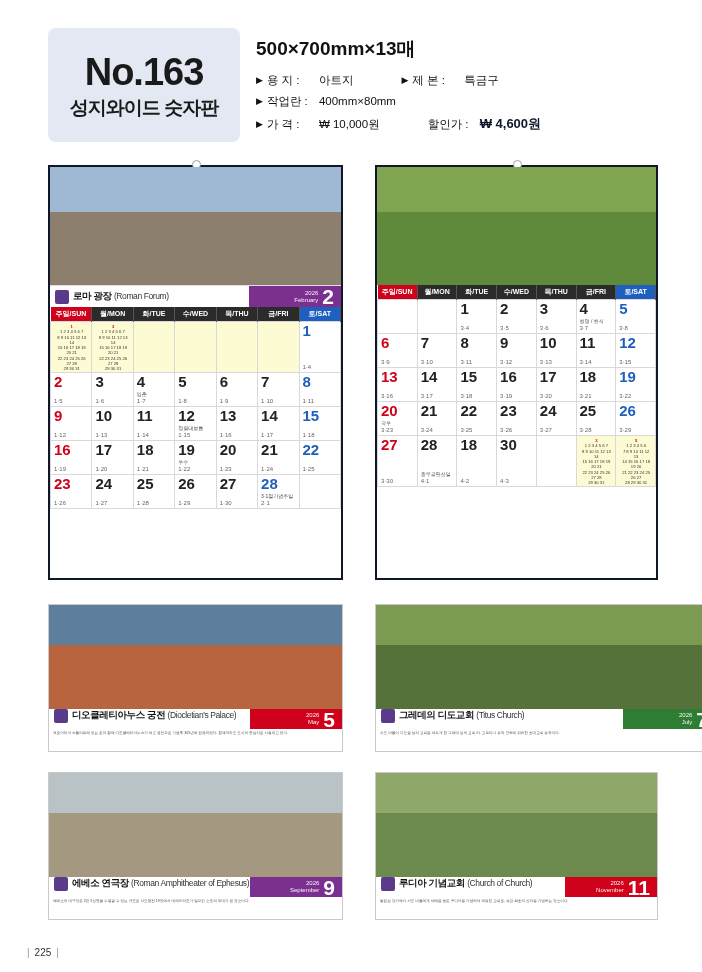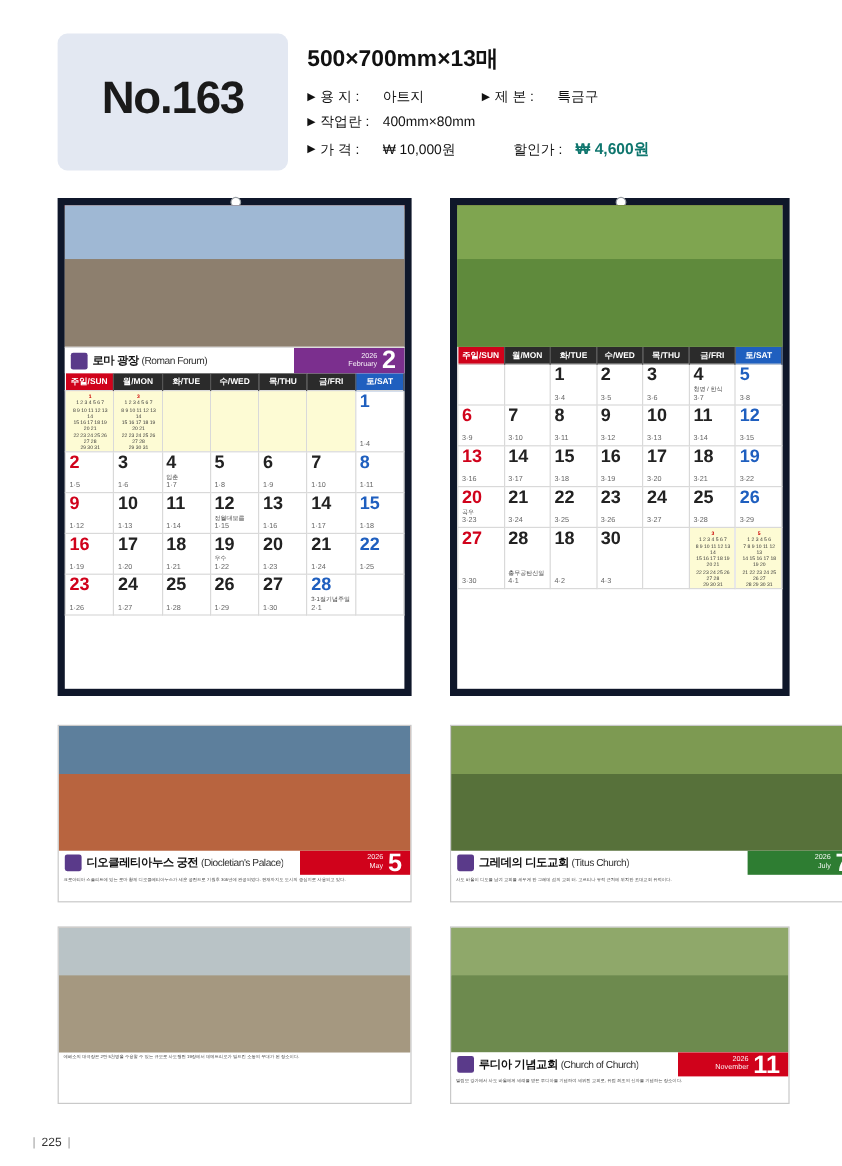--- a/index.html
+++ b/index.html
@@ -72,26 +72,26 @@
   .tri {
     color: #111;
     font-size: 9px;
     margin-right: 4px;
     position: relative;
     top: -1px;
   }
   .spec-label { min-width: 52px; }
   .spec-val { }
   .spec-gap { width: 48px; }
-  .price-red { color: #0f766e; font-weight: bold; font-size: 13px; }
+  .price-red { color: #0f172a; font-weight: bold; font-size: 13px; }
   .won { font-size: 11.5px; }
   .cal {
     position: absolute;
     background: #fff;
-    border: 6px solid #0f172a;
+    border: 2px solid #0f172a;
   }
   .cal-hanger {
     position: absolute;
     left: 50%; top: -7px;
     width: 9px; height: 9px;
     margin-left: -4px;
     border: 1.5px solid #9aa0a6;
     border-radius: 50%;
     background: #fff;
   }
@@ -221,21 +221,20 @@
     position: absolute;
     border: 1px solid #c9c9c9;
     background: #fff;
     overflow: hidden;
   }
   .card .photo { height: 104px; }
   .card-foot {
     position: relative;
     height: 20px;
     display: flex;
-    align-items: center;
     background: #fff;
   }
   .card-desc {
     font-size: 3.6px;
     line-height: 1.5;
     color: #444;
     padding: 2px 4px 0 4px;
     height: 20px;
     overflow: hidden;
   }
@@ -260,20 +259,21 @@
   .pagenum .bar { color: #999; margin: 0 5px; }
 </style>
 </head>
 <body>
 
 <div class="page">
 
   <div class="header">
     <div class="title-box">
       <div class="title-no">No.163</div>
+      <div class="title-sub">성지와이드 숫자판</div>
     </div>
     <div class="spec">
       <div class="spec-size">500×700mm×13매</div>
 
       <div class="spec-row">
         <span class="spec-item">
           <span class="tri">▶</span>
           <span class="spec-label">용  지 :</span>
           <span class="spec-val">아트지</span>
         </span>
@@ -716,20 +716,28 @@
         <div class="month-num">7</div>
       </div>
     </div>
     <div class="card-desc">사도 바울이 디도를 남겨 교회를 세우게 한 그레데 섬의 교회 터. 고르티나 유적 근처에 위치한 초대교회 유적이다.</div>
   </div>
       <div class="card" style="left: 48px; top: 772px; width: 295px; height: 148px;">
     <div class="photo" style="height:104px;background:#a59880">
       <div class="photo-sky" style="background:#b9c3c6"></div>
       <div class="photo-ground" style="background:#a59880"></div>
     </div>
+    <div class="card-foot">
+      <div class="cap-emblem"></div>
+      <div class="cap-text">에베소 연극장 <span class="en">(Roman Amphitheater of Ephesus)</span></div>
+      <div class="monthblock" style="background:#7b2f8e">
+        <div class="month-yr">2026<br>September</div>
+        <div class="month-num">9</div>
+      </div>
+    </div>
     <div class="card-desc">에베소의 대극장은 2만 5천명을 수용할 수 있는 규모로 사도행전 19장에서 데메드리오가 일으킨 소동의 무대가 된 장소이다.</div>
   </div>
       <div class="card" style="left: 375px; top: 772px; width: 283px; height: 148px;">
     <div class="photo" style="height:104px;background:#6d8a4e">
       <div class="photo-sky" style="background:#8fa86a"></div>
       <div class="photo-ground" style="background:#6d8a4e"></div>
     </div>
     <div class="card-foot">
       <div class="cap-emblem"></div>
       <div class="cap-text">루디아 기념교회 <span class="en">(Church of Church)</span></div>

